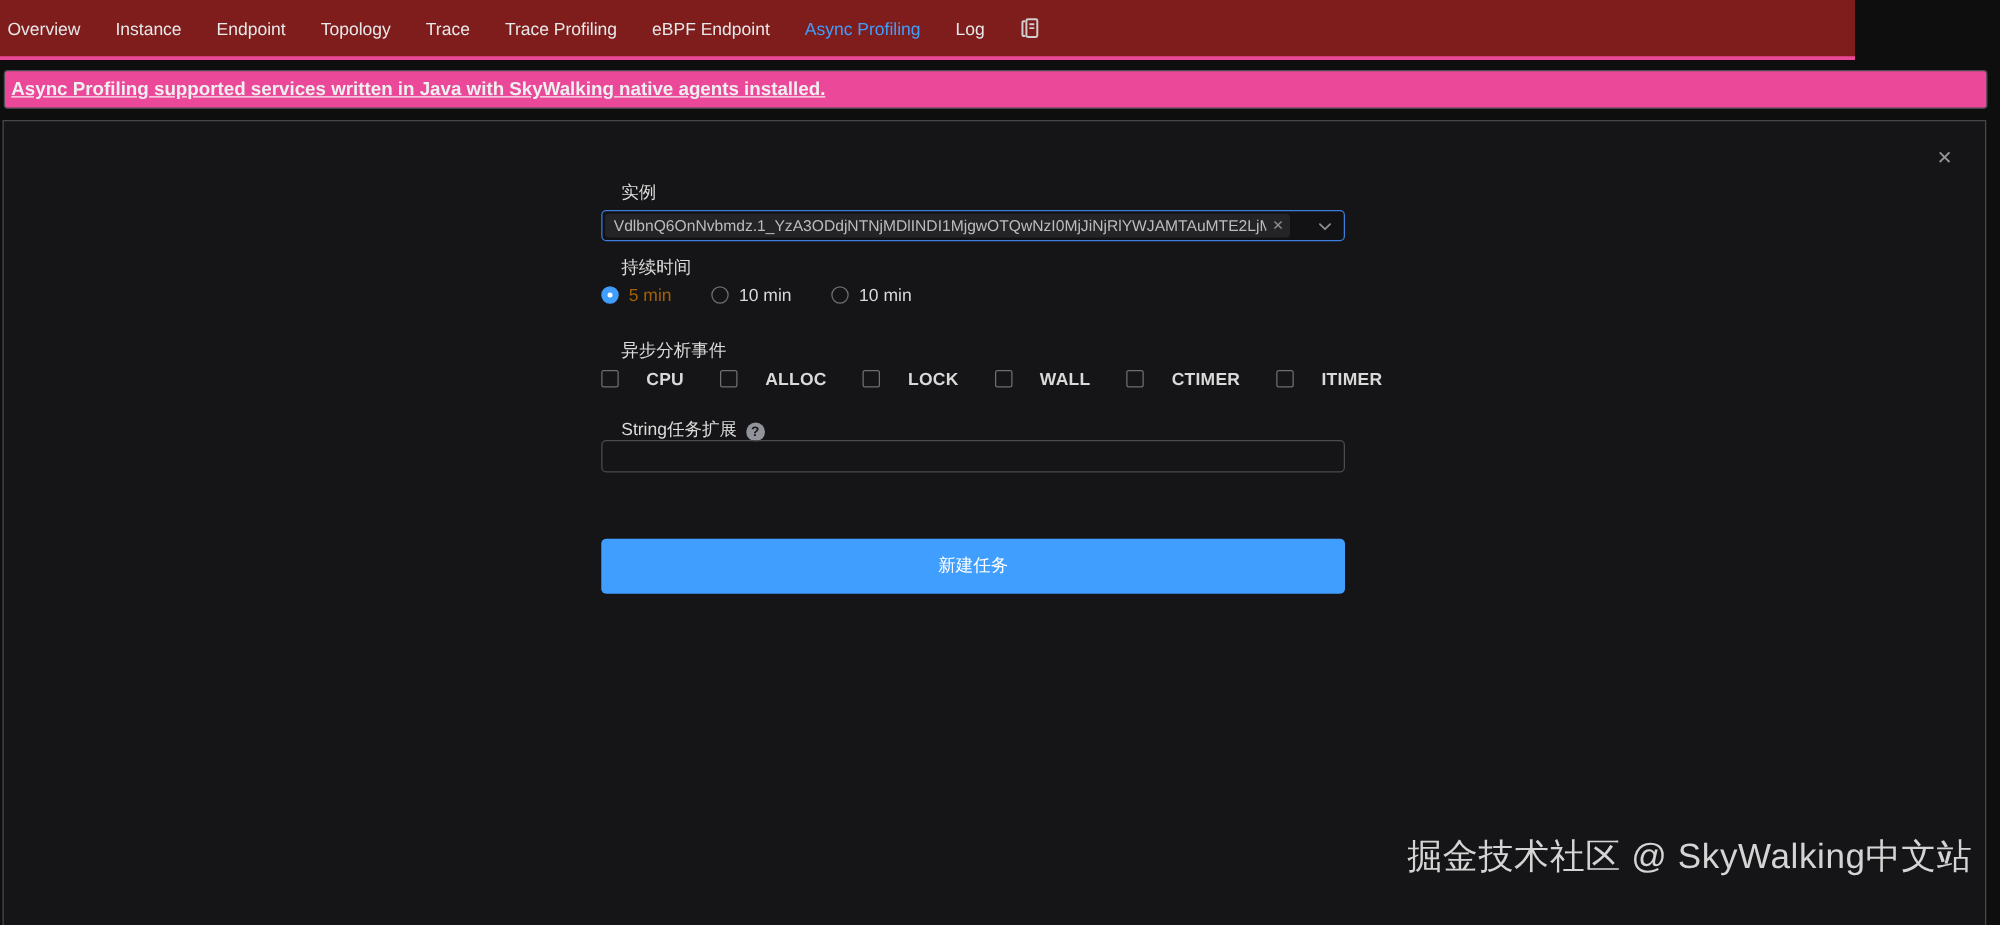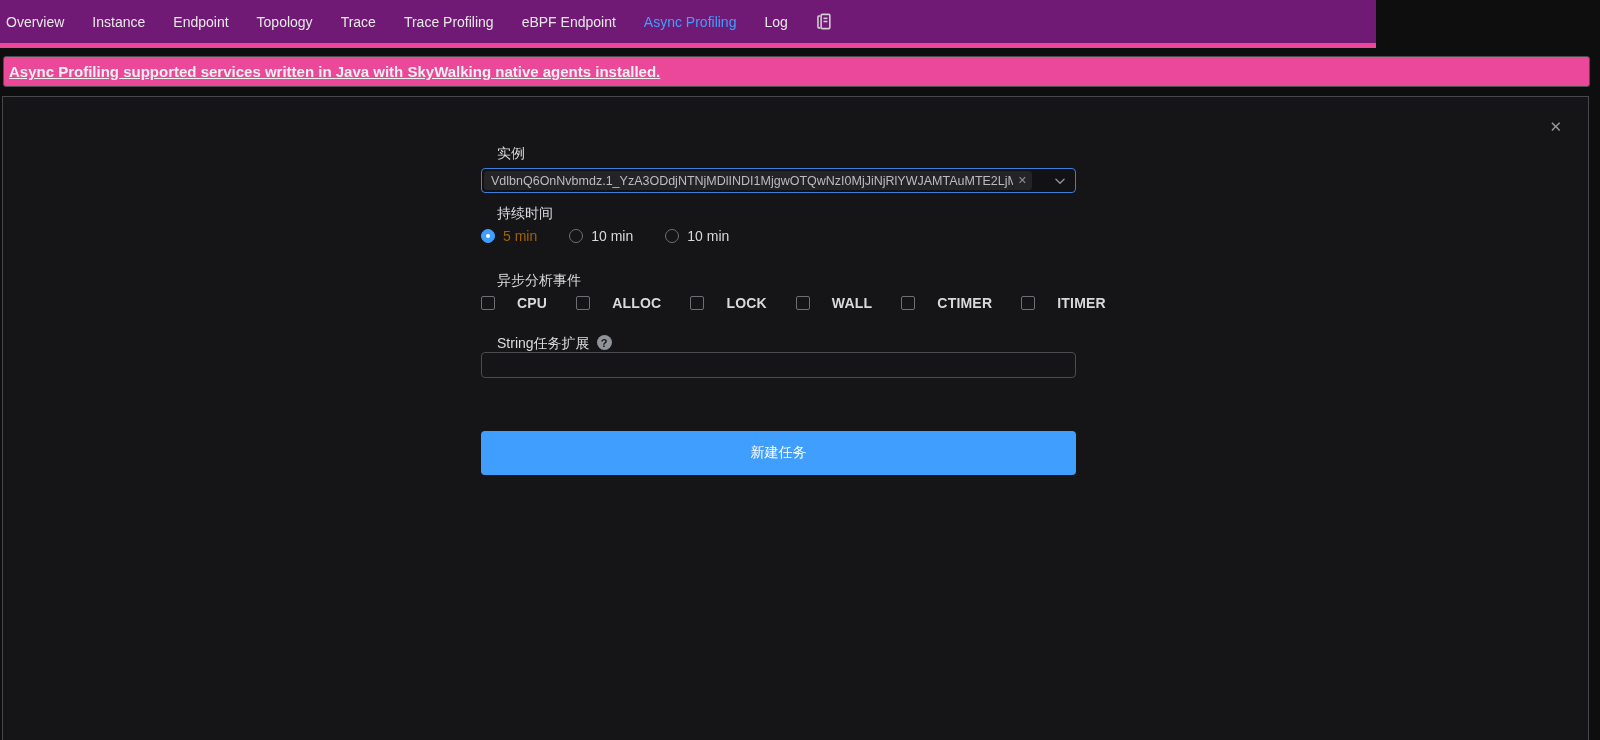--- a/index.html
+++ b/index.html
@@ -1,22 +1,22 @@
 <!DOCTYPE html>
 <html><head>
 <meta charset="utf-8">
 <style>
   * { margin:0; padding:0; box-sizing:border-box; }
   html,body { width:1600px; height:740px; background:#0e0e0f; overflow:hidden;
               font-family:"Liberation Sans","DejaVu Sans",sans-serif; }
   .page { position:relative; width:1600px; height:740px; background:#0e0e0f; }
 
   
-  .nav { position:absolute; top:0; left:0; width:1376px; height:48px;
-         background:#701a75; border-bottom:5px solid #ec4899;
+  .nav { position:absolute; top:0; left:0; width:1484px; height:48px;
+         background:#7f1d1d; border-bottom:3px solid #ec4899;
          display:flex; align-items:center; padding-left:6px; }
   .nav-item { color:#e8e8e8; font-size:14px; font-weight:500; padding:0 14px;
               cursor:pointer; white-space:nowrap; }
   .nav-item:first-child { padding-left:0; }
   .nav-item.active { color:#409eff; }
   .nav-icon { margin-left:12px; display:inline-flex; align-items:center; cursor:pointer; }
 
   
   .banner { position:absolute; top:56px; left:3px; right:10px; height:31px;
             background:#ec4899; border:1px solid #4c4d51; border-radius:3px;
@@ -27,21 +27,21 @@
   .panel { position:absolute; top:96px; left:2px; right:11px; bottom:-6px;
            background:#151517; border:1px solid #47484c; }
   .close-btn { position:absolute; top:22px; right:26px; color:#96969b; font-size:15px;
                line-height:15px; cursor:pointer; }
 
   .form { position:absolute; left:476px; top:0; width:597px; }
   .form-label { color:#dcdcdc; font-size:14px; font-weight:500;margin-left:16px; }
   .lbl-instance { position:absolute; top:48px; left:2px; }
   .lbl-duration { position:absolute; top:108px; left:2px; }
   .lbl-events   { position:absolute; top:175px; left:2px; }
-  .lbl-string   { position:absolute; top:238px; left:2px; display:flex; align-items:flex-start; }
+  .lbl-string   { position:absolute; top:238px; left:2px; display:flex; align-items:flex-end; }
 
   
   .select { position:absolute; top:71px; left:2px; width:595px; height:25px;
             border:1px solid #3d7ddb; border-radius:4px; background:#121214;
             display:flex; align-items:center; padding:0 8px 0 2px; cursor:pointer; }
   .sel-tag { flex:0 1 auto; max-width:548px; height:19px; background:#242427; border-radius:3px;
              display:flex; align-items:center; padding:0 5px 0 7px; overflow:hidden; }
   .sel-tag-text { color:#bcbcbf; font-size:12.5px; white-space:nowrap; overflow:hidden; }
   .sel-tag-x { color:#8f8f94; font-size:11px; margin-left:5px; cursor:pointer; flex:none; }
   .sel-spacer { flex:1; }
@@ -179,14 +179,15 @@
         <span>String任务扩展</span>
         <span class="help-icon">?</span>
       </div>
       <input class="text-input" type="text" value="" style="">
 
       <button class="submit">新建任务</button>
 
     </div>
   </div>
 
+  <div class="watermark">掘金技术社区 @ SkyWalking中文站</div>
 
 </div>
 
 </body></html>

